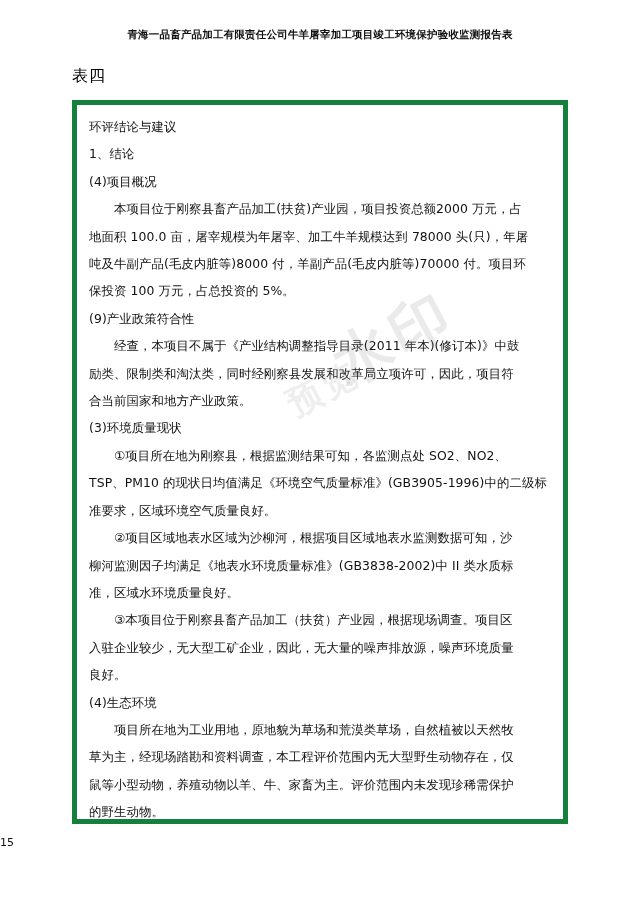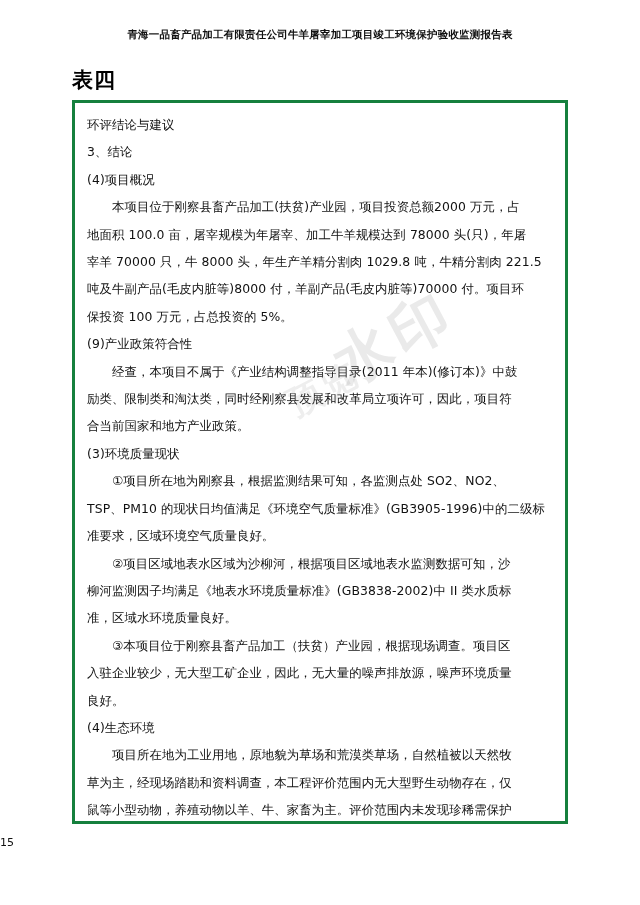--- a/index.html
+++ b/index.html
@@ -31,32 +31,32 @@
     font-size: 10.5px;
     font-weight: bold;
     letter-spacing: 0.2px;
     color: #111;
     font-family: "DejaVu Sans", "Liberation Sans", sans-serif;
   }
   .table-caption {
     position: absolute;
     top: 66px;
     left: 72px;
-    font-size: 21px;
-    font-weight: bold;
+    font-size: 16px;
+    font-weight: normal;
     color: #000;
     letter-spacing: 1px;
   }
   .doc-box {
     position: absolute;
     top: 100px;
     left: 72px;
     width: 496px;
     height: 724px;
-    border: 3px solid #15803d;
+    border: 5px solid #15803d;
     box-sizing: border-box;
     padding: 8px 12px 0 12px;
     overflow: hidden;
   }
   .line {
     font-size: 12.4px;
     line-height: 27.4px;
     color: #111;
     white-space: pre-wrap;
     letter-spacing: 0.1px;
@@ -99,25 +99,24 @@
 <body>
 
 <div class="page">
 
   <div class="header">青海一品畜产品加工有限责任公司牛羊屠宰加工项目竣工环境保护验收监测报告表</div>
 
   <div class="table-caption">表四</div>
 
   <div class="doc-box">
     <div class="line">环评结论与建议</div>
-    <div class="line">3、结论</div>
+    <div class="line">1、结论</div>
     <div class="line">(4)项目概况</div>
     <div class="line">　　本项目位于刚察县畜产品加工(扶贫)产业园，项目投资总额2000 万元，占</div>
     <div class="line">地面积 100.0 亩，屠宰规模为年屠宰、加工牛羊规模达到 78000 头(只)，年屠</div>
-    <div class="line">宰羊 70000 只，牛 8000 头，年生产羊精分割肉 1029.8 吨，牛精分割肉 221.5</div>
     <div class="line">吨及牛副产品(毛皮内脏等)8000 付，羊副产品(毛皮内脏等)70000 付。项目环</div>
     <div class="line">保投资 100 万元，占总投资的 5%。</div>
     <div class="line">(9)产业政策符合性</div>
     <div class="line">　　经查，本项目不属于《产业结构调整指导目录(2011 年本)(修订本)》中鼓</div>
     <div class="line">励类、限制类和淘汰类，同时经刚察县发展和改革局立项许可，因此，项目符</div>
     <div class="line">合当前国家和地方产业政策。</div>
     <div class="line">(3)环境质量现状</div>
     <div class="line">　　①项目所在地为刚察县，根据监测结果可知，各监测点处 SO2、NO2、</div>
     <div class="line">TSP、PM10 的现状日均值满足《环境空气质量标准》(GB3905-1996)中的二级标</div>
     <div class="line">准要求，区域环境空气质量良好。</div>

